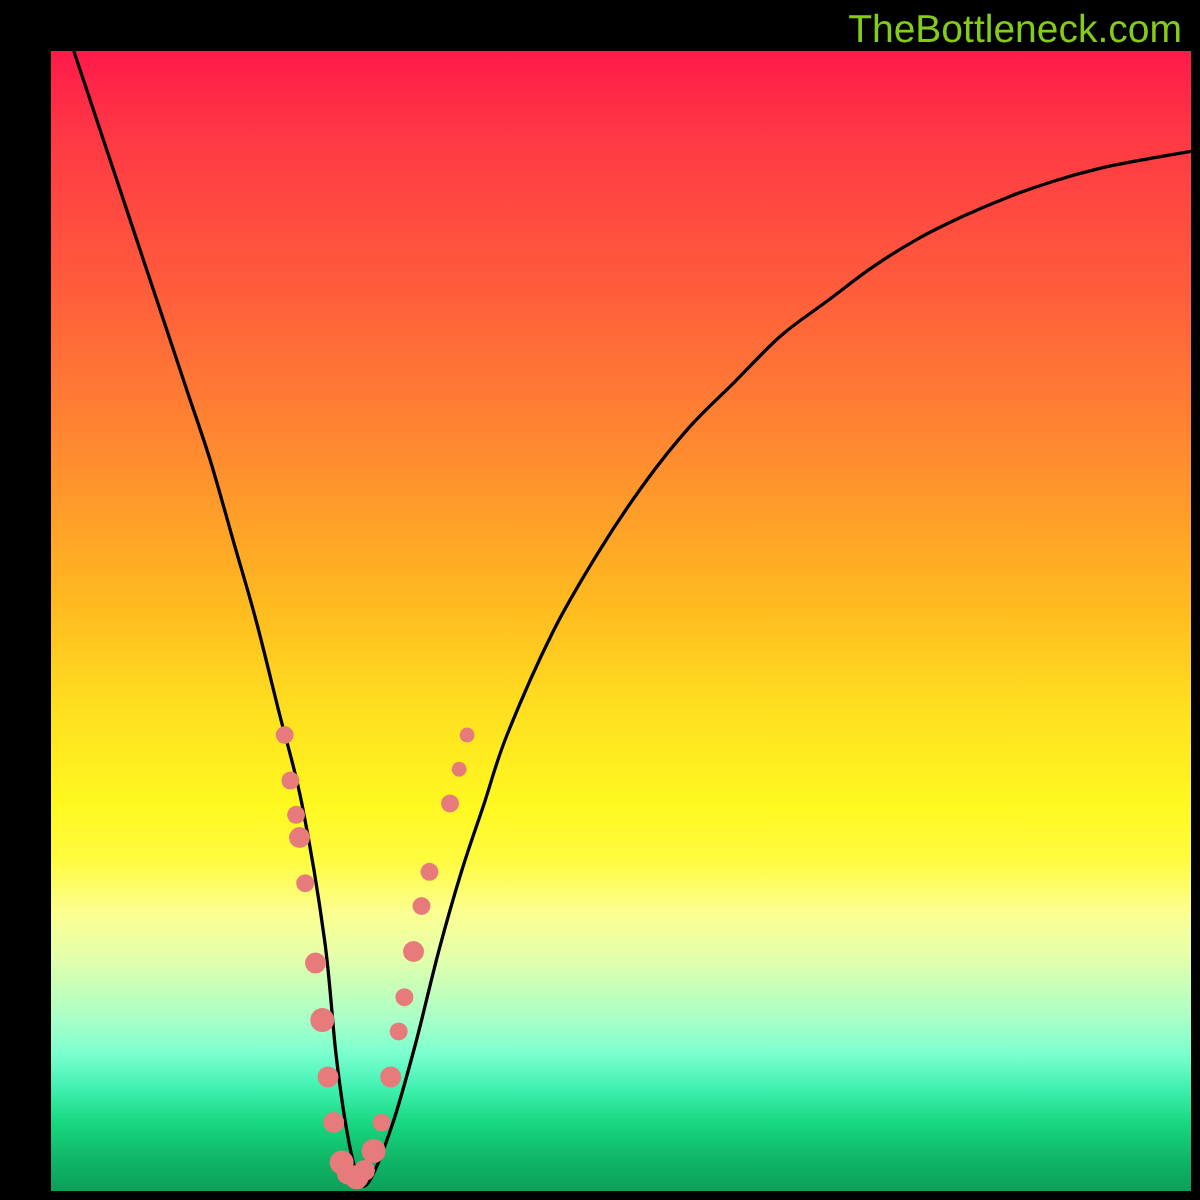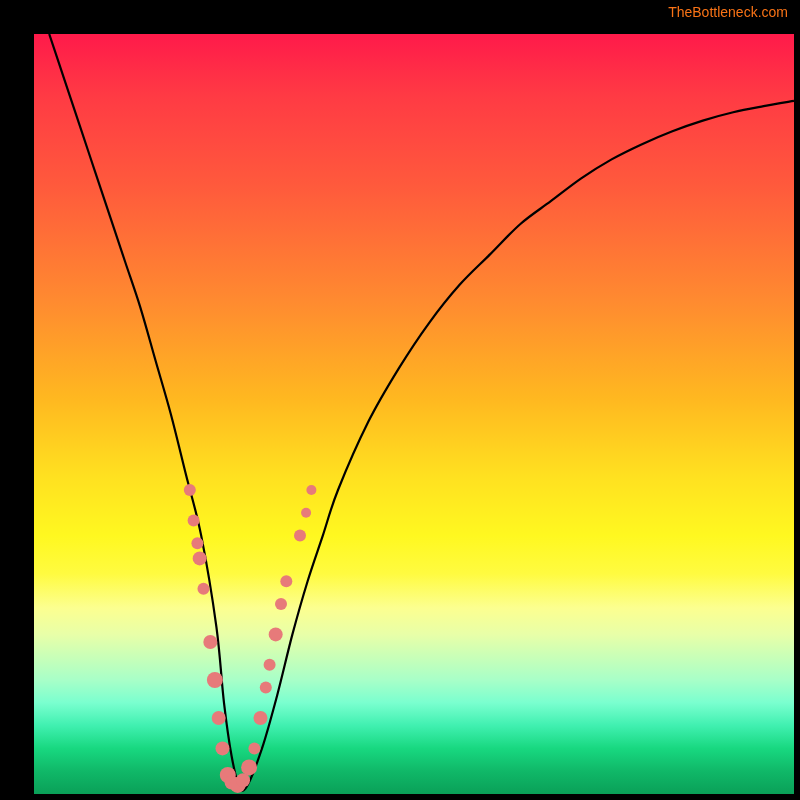--- a/index.html
+++ b/index.html
@@ -8,22 +8,22 @@
     height: 800px;
     background: #000;
     position: relative;
     font-family: Arial, Helvetica, sans-serif;
     overflow: hidden;
   }
   .watermark {
     position: absolute;
     top: 4px;
     right: 12px;
-    color: #f97316;
-    font-size: 14px;
+    color: #84cc16;
+    font-size: 26px;
     font-weight: 500;
     z-index: 10;
   }
   .plot {
     position: absolute;
     left: 34px;
     top: 34px;
     width: 760px;
     height: 760px;
     overflow: hidden;

